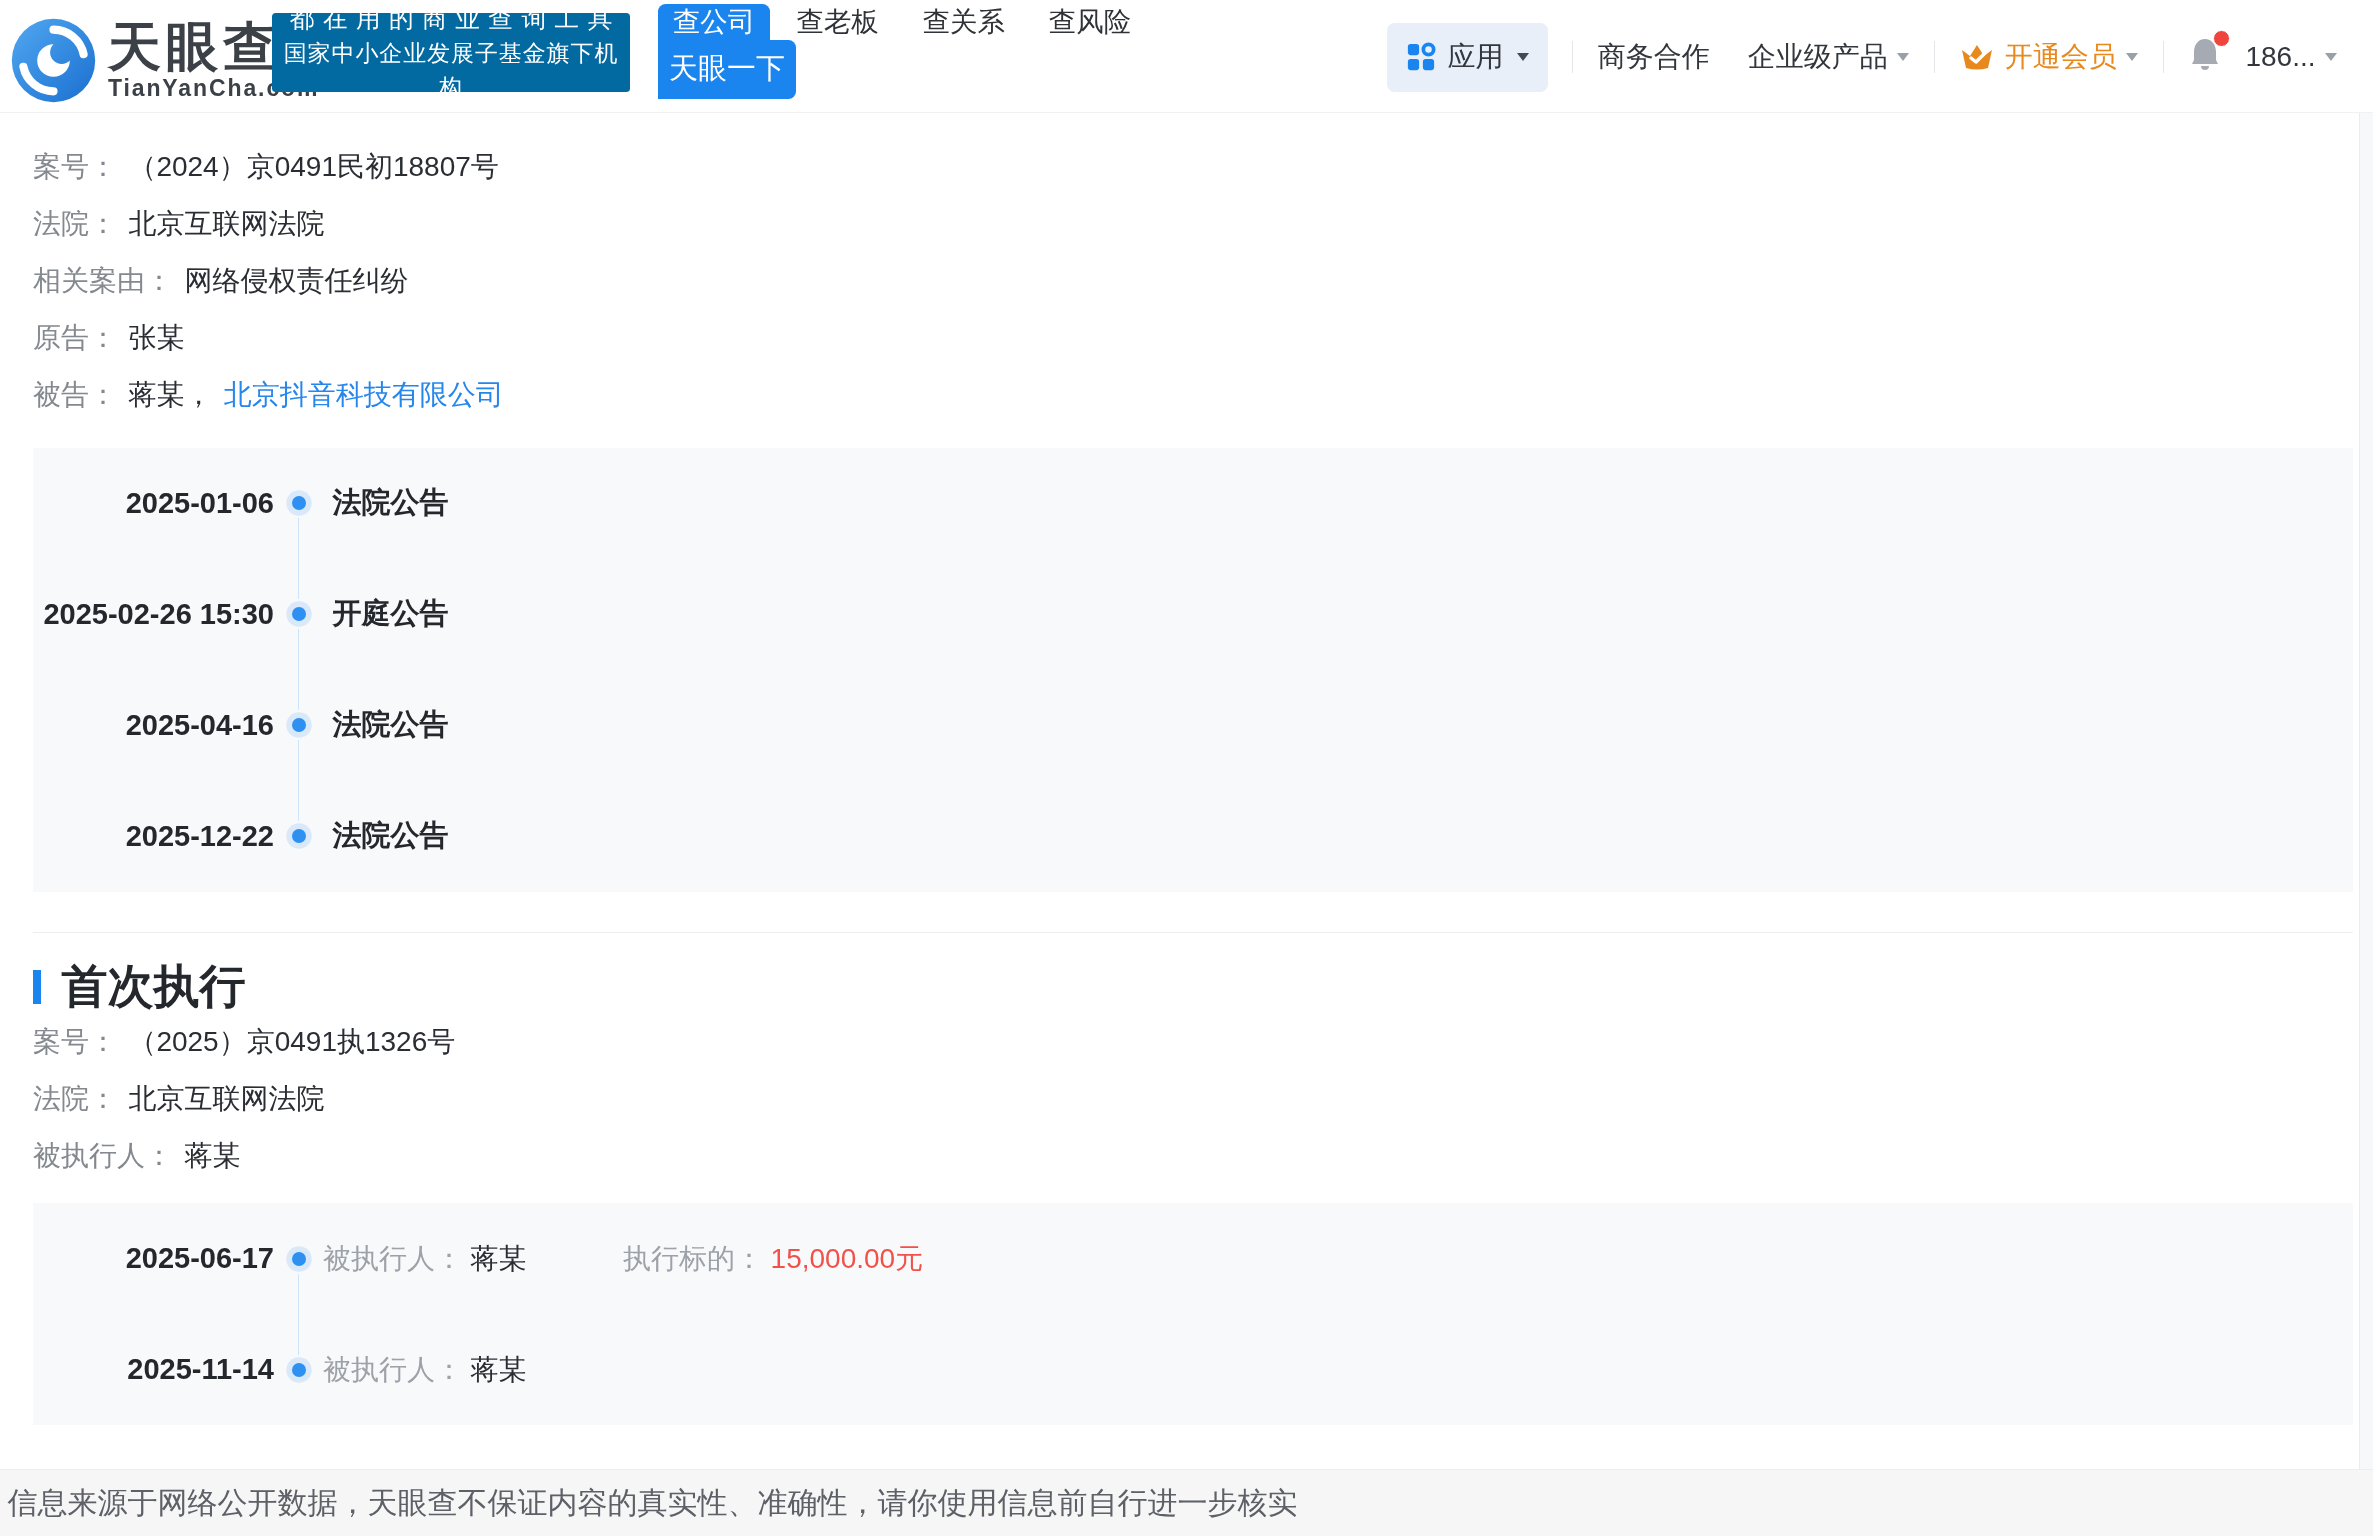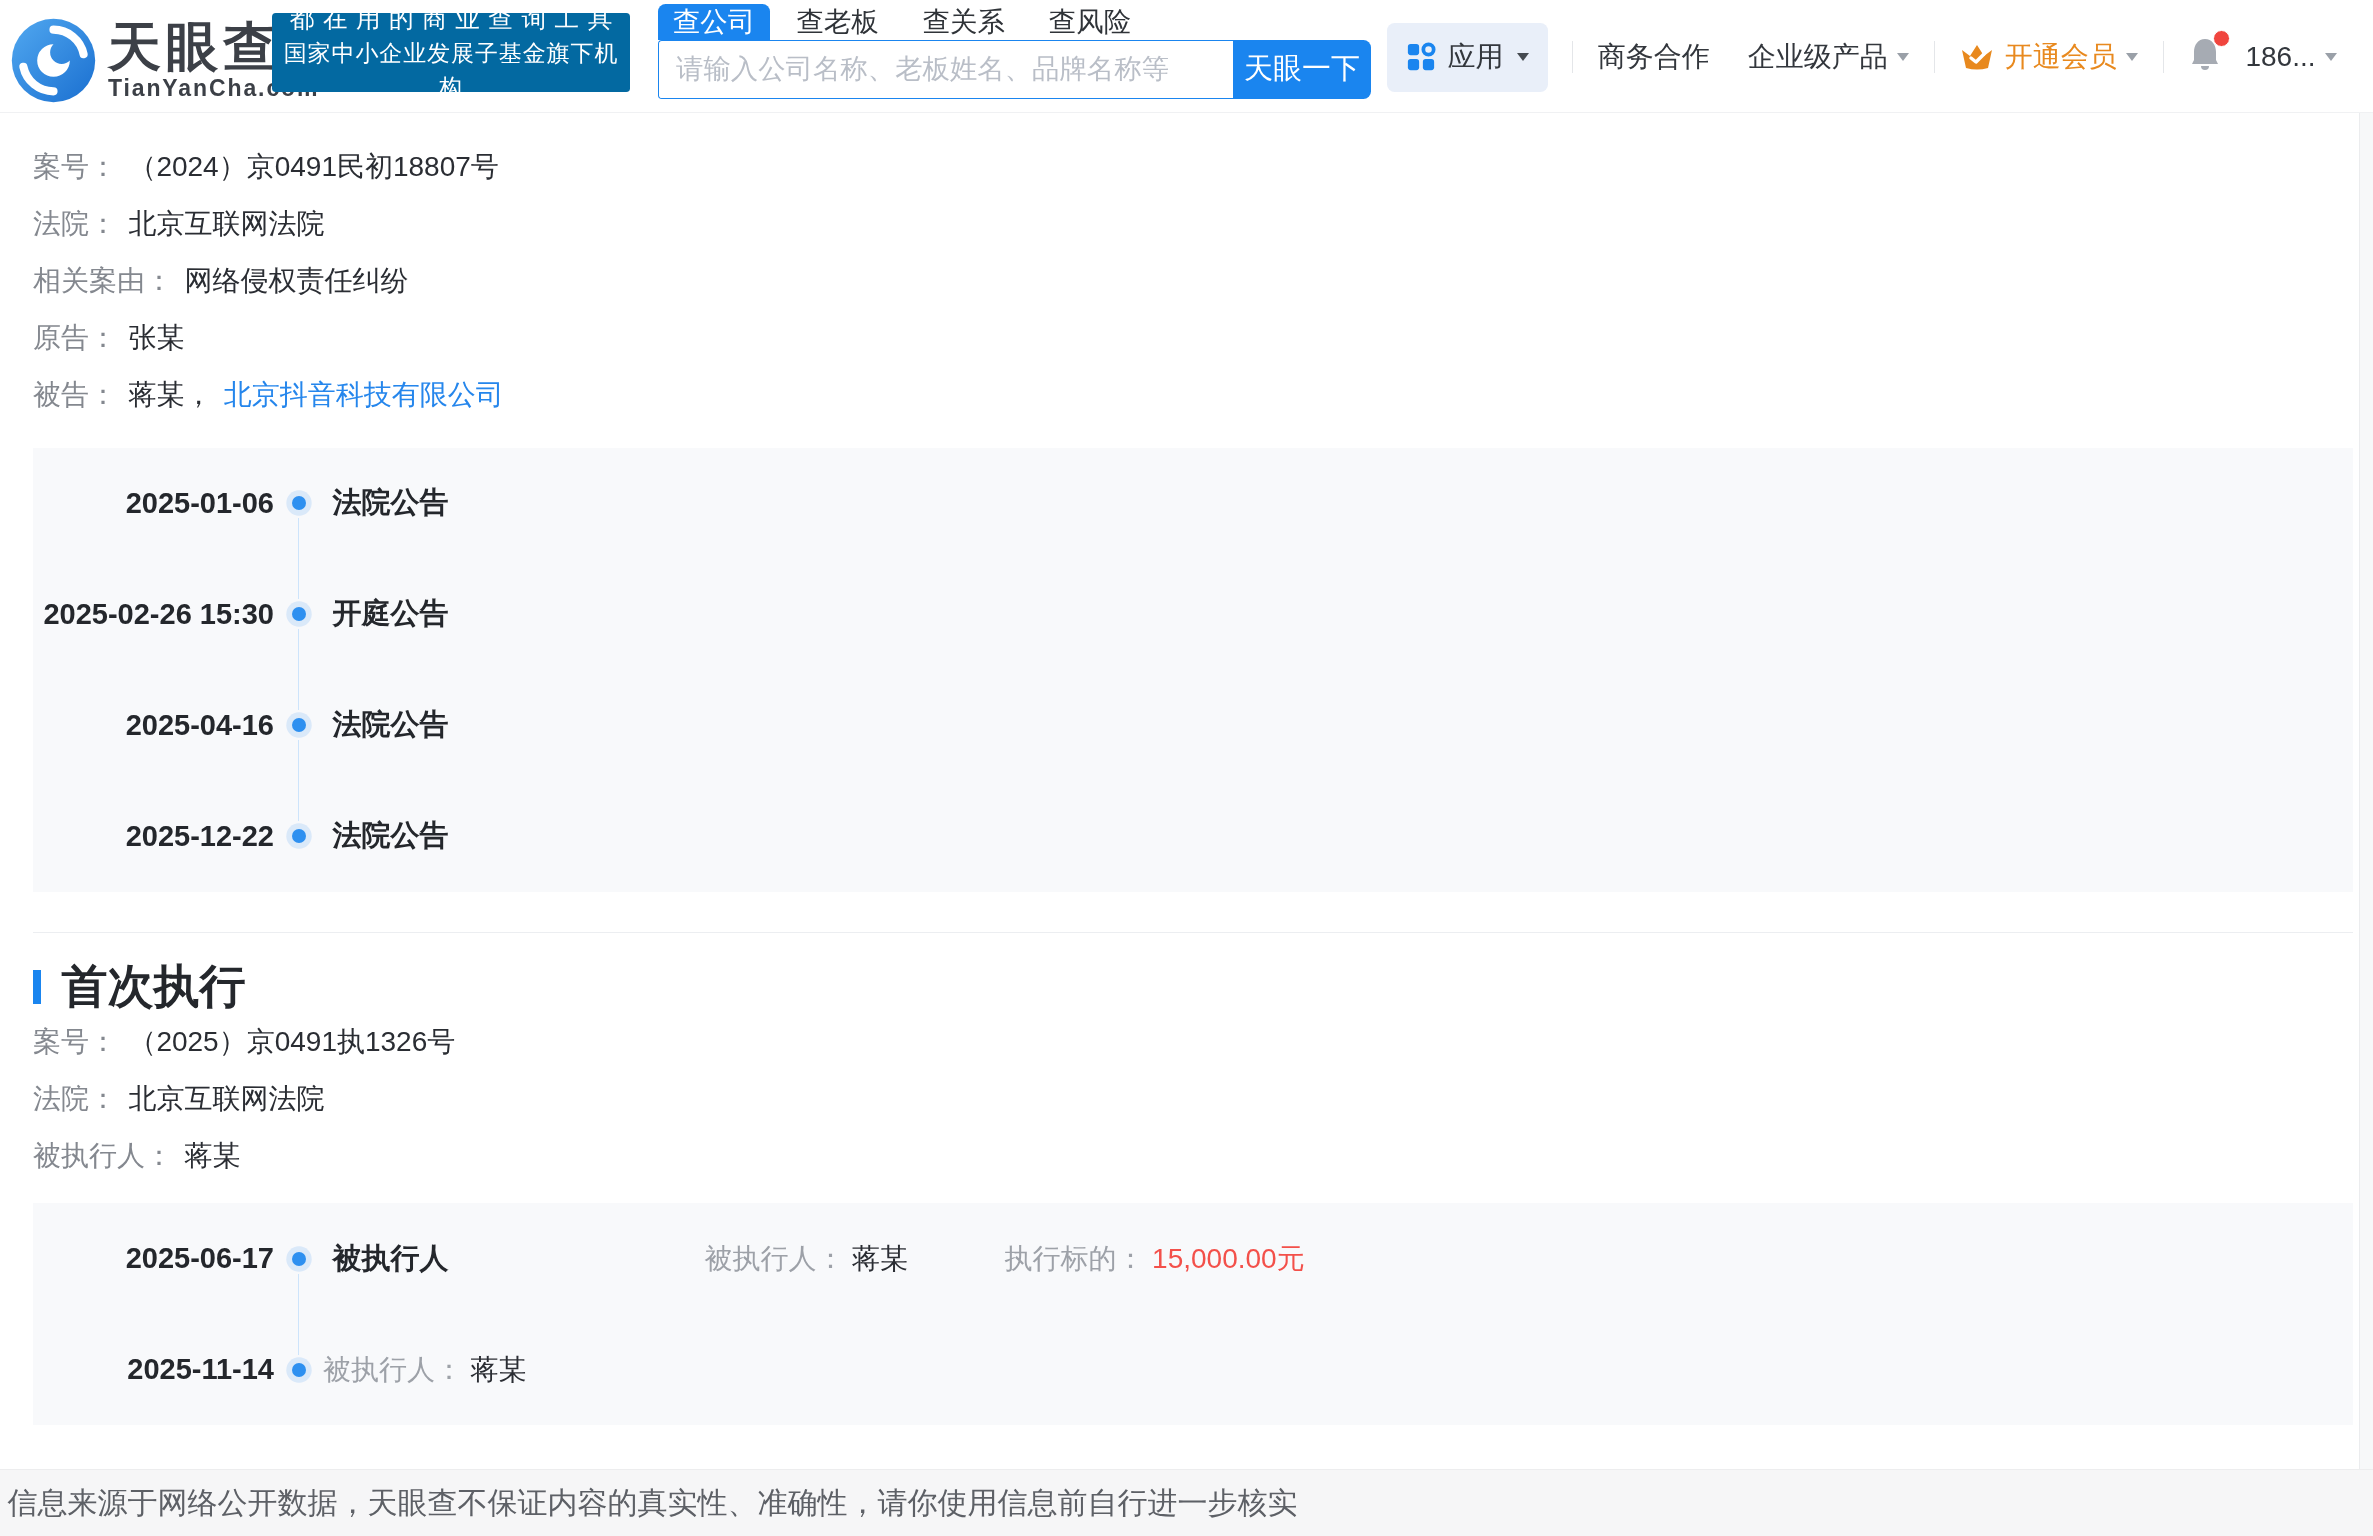--- a/index.html
+++ b/index.html
@@ -106,21 +106,20 @@
   </div>
 
   <div class="search">
     <div class="search-tabs">
       <span class="tab tab-active">查公司</span>
       <span class="tab">查老板</span>
       <span class="tab">查关系</span>
       <span class="tab">查风险</span>
     </div>
     <div class="search-box">
-      <input class="search-input" placeholder="请输入公司名称、老板姓名、品牌名称等" style="">
       <button class="search-btn">天眼一下</button>
     </div>
   </div>
 
   <div class="nav">
     <div class="nav-apps">
       <svg width="30" height="30" viewBox="0 0 32 32">
         <rect x="2" y="2" width="12" height="12" rx="3" fill="#1a85ef"></rect>
         <circle cx="24" cy="8" r="5.5" fill="none" stroke="#1a85ef" stroke-width="4"></circle>
         <rect x="2" y="18" width="12" height="12" rx="3" fill="#1a85ef"></rect>
@@ -251,21 +250,20 @@
         </div>
       </div>
 
     <div class="tl-card2">
 
         <div class="tl-row">
           <div class="tl-date">2025-06-17</div>
           <div class="dotcol">
             <span class="dot"></span>
           </div>
-          <div class="tl-title tl-title-w">被执行人</div>
           <div class="tl-person">
             <span class="sub-label">被执行人：</span>
             <span class="sub-value">蒋某</span>
           </div>
           <div class="tl-target">
             <span class="sub-label">执行标的：</span>
             <span class="amount">15,000.00元</span>
           </div>
         </div>
 

